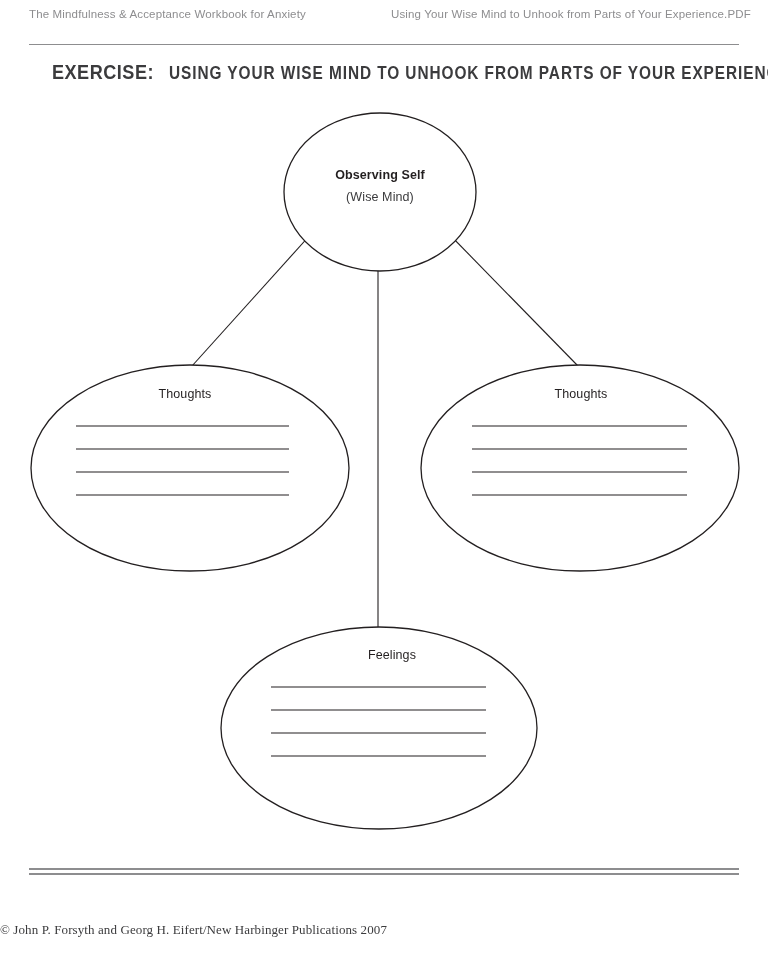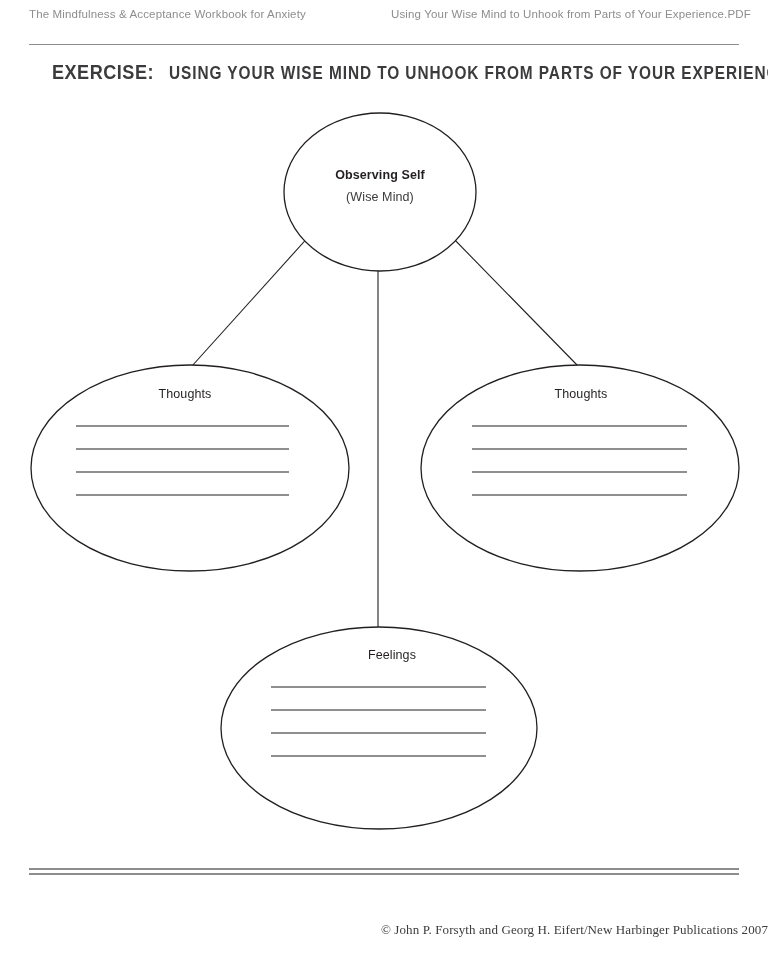--- a/index.html
+++ b/index.html
@@ -164,21 +164,21 @@
     background: #8d8d8f;
   }
   .rule-bottom .bar-a { top: 0; }
   .rule-bottom .bar-b { top: 5px; }
 
   .copyright {
     position: absolute;
     left: 0;
     top: 922px;
     width: 768px;
-    text-align: right;
+    text-align: left;
     font-family: "Liberation Serif", serif;
     font-size: 13px;
     color: #3b3b3d;
     letter-spacing: 0.1px;
     white-space: nowrap;
   }
 </style>
 </head>
 <body>
 

